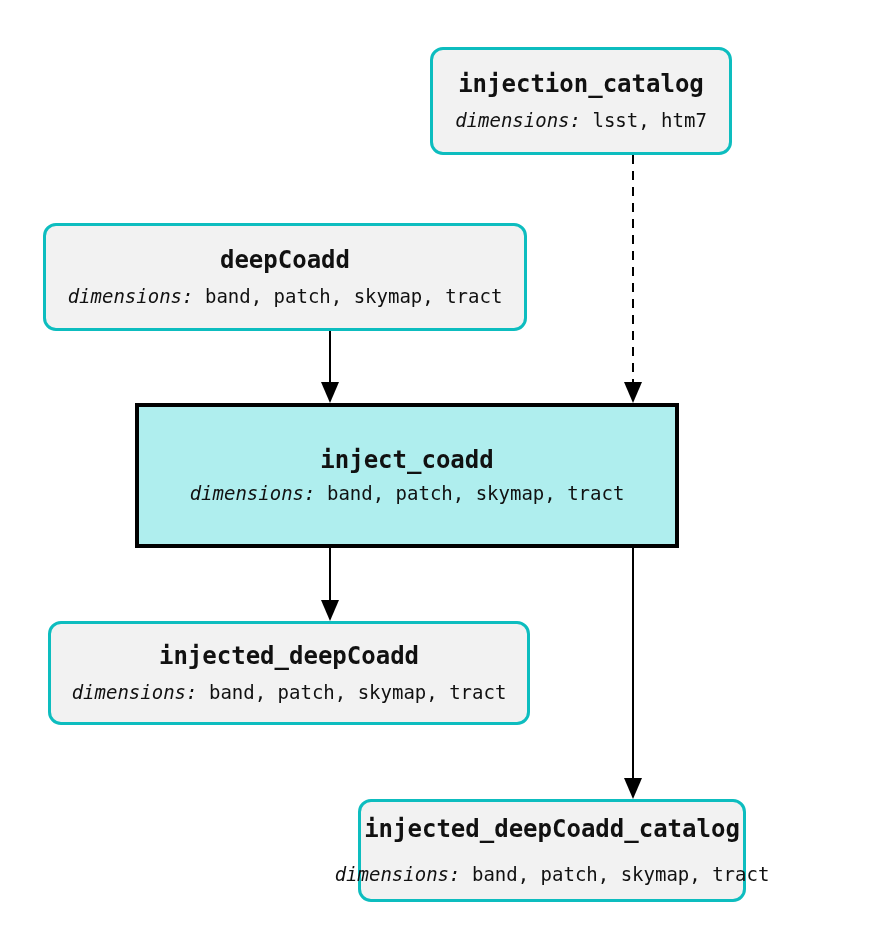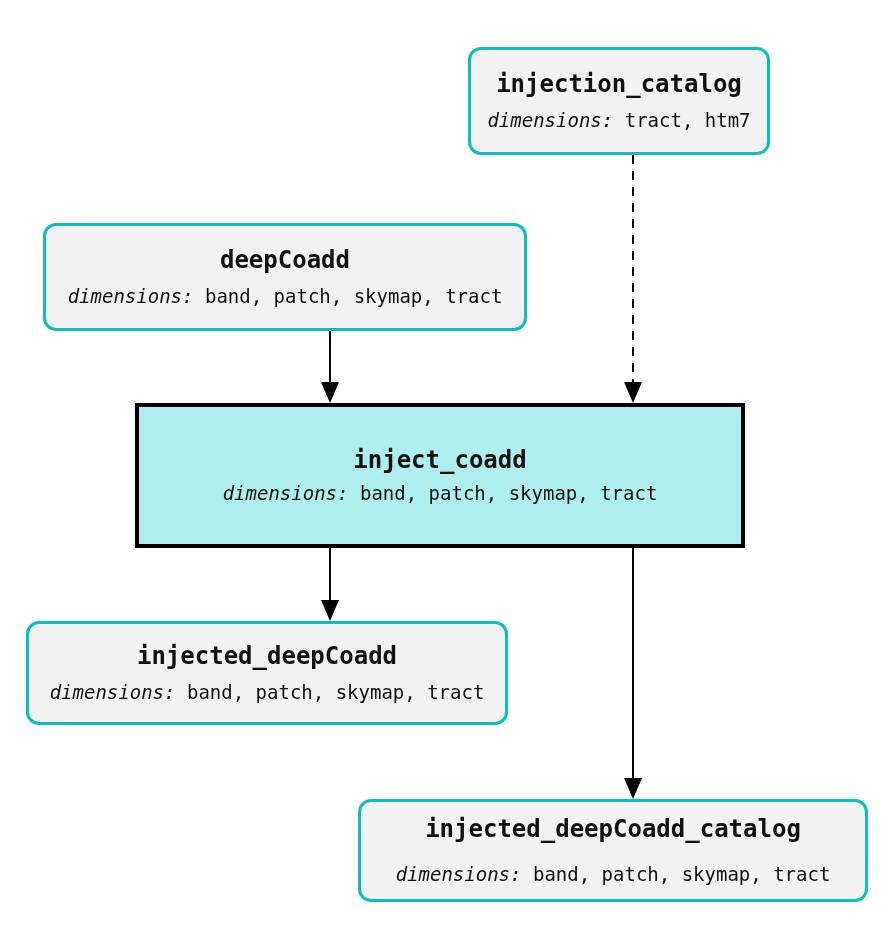--- a/index.html
+++ b/index.html
@@ -46,25 +46,25 @@
     white-space: nowrap;
   }
   .node .subline {
     font-size: 19px;
     line-height: 1;
     white-space: nowrap;
   }
   .dims-label { font-style: italic; text-align: right; }
 
   
-  #n-injection-catalog        { left: 468px; top:  47px; width: 302px; height: 108px; }
+  #n-injection-catalog        { left: 430px; top:  47px; width: 302px; height: 108px; }
   #n-deepCoadd                { left:  43px; top: 223px; width: 484px; height: 108px; }
-  #n-inject-coadd             { left: 135px; top: 403px; width: 610px; height: 145px; }
-  #n-injected-deepCoadd       { left:  26px; top: 621px; width: 482px; height: 104px; }
-  #n-injected-deepCoadd-catalog { left: 358px; top: 799px; width: 510px; height: 103px; gap: 24px; }
+  #n-inject-coadd             { left: 135px; top: 403px; width: 544px; height: 145px; }
+  #n-injected-deepCoadd       { left:  48px; top: 621px; width: 482px; height: 104px; }
+  #n-injected-deepCoadd-catalog { left: 358px; top: 799px; width: 388px; height: 103px; gap: 24px; }
 
   
   .edge {
     position: absolute;
     width: 2px;
     background: #000000;
   }
   .edge.dashed {
     background: repeating-linear-gradient(
       to bottom,
@@ -105,21 +105,21 @@
   <div class="edge" id="e3-line"></div>
   <div class="arrowhead" id="e3-head"></div>
 
   <div class="edge" id="e4-line"></div>
   <div class="arrowhead" id="e4-head"></div>
 
   <div class="node dataset" id="n-injection-catalog">
     <div class="title">injection_catalog</div>
     <div class="subline">
       <span class="dims-label">dimensions:</span>
-      <span>tract, htm7</span>
+      <span>lsst, htm7</span>
     </div>
   </div>
 
   <div class="node dataset" id="n-deepCoadd">
     <div class="title">deepCoadd</div>
     <div class="subline">
       <span class="dims-label">dimensions:</span>
       <span>band, patch, skymap, tract</span>
     </div>
   </div>

